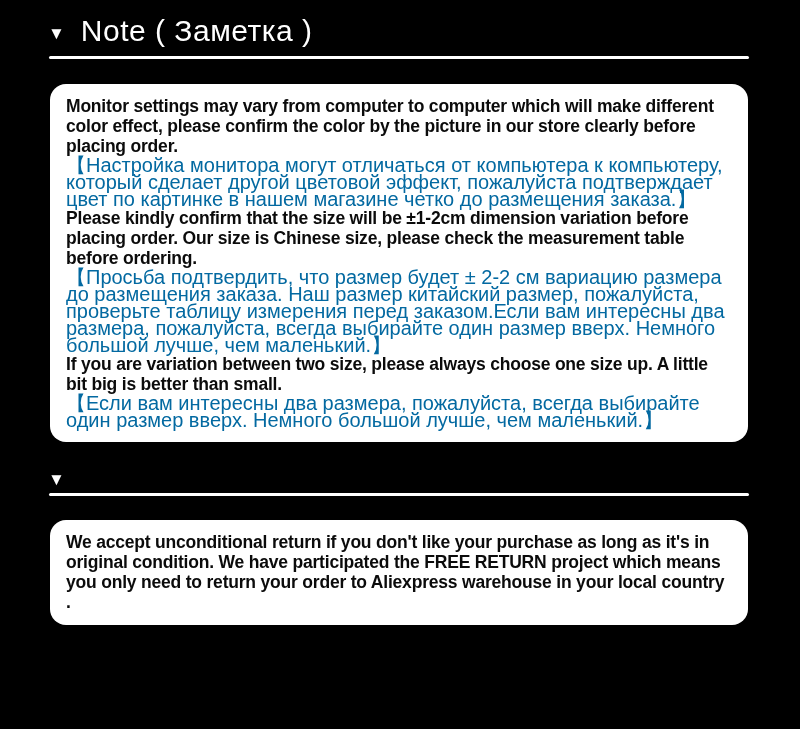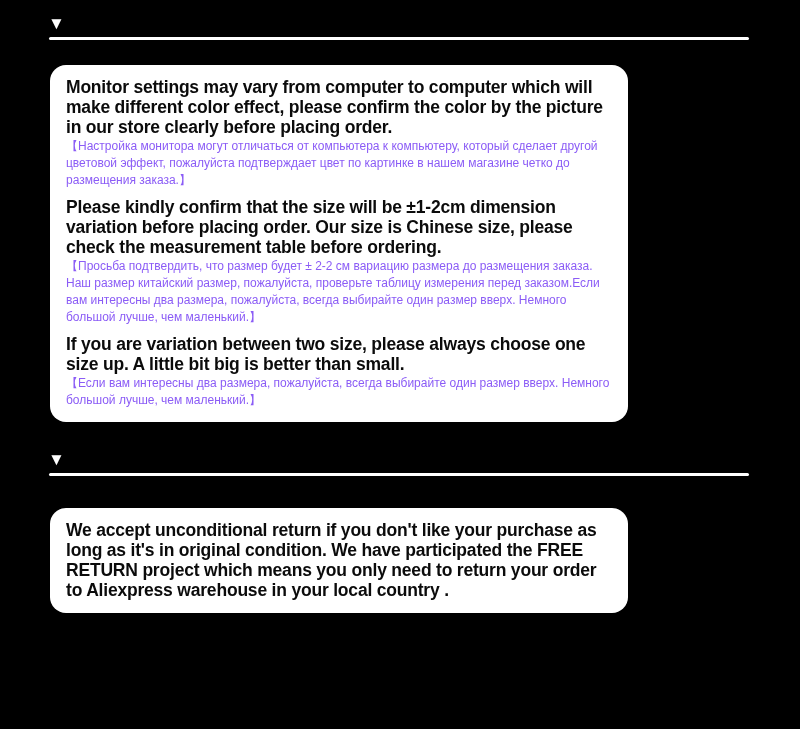--- a/index.html
+++ b/index.html
@@ -38,53 +38,54 @@
   }
   .rule {
     height: 3px;
     width: 700px;
     margin: 7px 0 0 49px;
     background: #ffffff;
     border-radius: 2px;
   }
   .card {
     box-sizing: border-box;
-    width: 578px;
+    width: 698px;
     margin: 25px 0 0 50px;
     background: #ffffff;
     border-radius: 16px;
     padding: 12px 16px 13px 16px;
     color: #0b0b0b;
   }
-  .para + .para { margin-top: 8px; }
+  .para + .para { margin-top: 0; }
   .para .en {
     margin: 0;
     font-weight: 700;
     font-size: 17.5px;
     line-height: 20px;
     letter-spacing: -0.2px;
     color: #0b0b0b;
   }
   .para .ru {
     margin: 1px 0 0 0;
-    font-size: 12px;
+    font-size: 20px;
     line-height: 17px;
-    color: #8b5cf6;
+    color: #0369a1;
   }
   .section-return .section-header { padding-top: 27px; }
-  .section-return .card { margin-top: 32px; }
+  .section-return .card { margin-top: 24px; }
 </style>
 </head>
 <body>
 
 <div>
 
   <section class="section-note">
     <div class="section-header">
       <span class="tri">▼</span>
+      <h1 class="section-title">Note ( Заметка )</h1>
     </div>
     <div class="rule"></div>
 
     <div class="card">
       <div class="para">
         <p class="en">Monitor settings may vary from computer to computer which will make different color effect, please confirm the color by the picture in our store clearly before placing order.</p>
         <p class="ru">【Настройка монитора могут отличаться от компьютера к компьютеру, который сделает другой цветовой эффект, пожалуйста подтверждает цвет по картинке в нашем магазине четко до размещения заказа.】</p>
       </div>
       <div class="para">
         <p class="en">Please kindly confirm that the size will be ±1-2cm dimension variation before placing order. Our size is Chinese size, please check the measurement table before ordering.</p>

